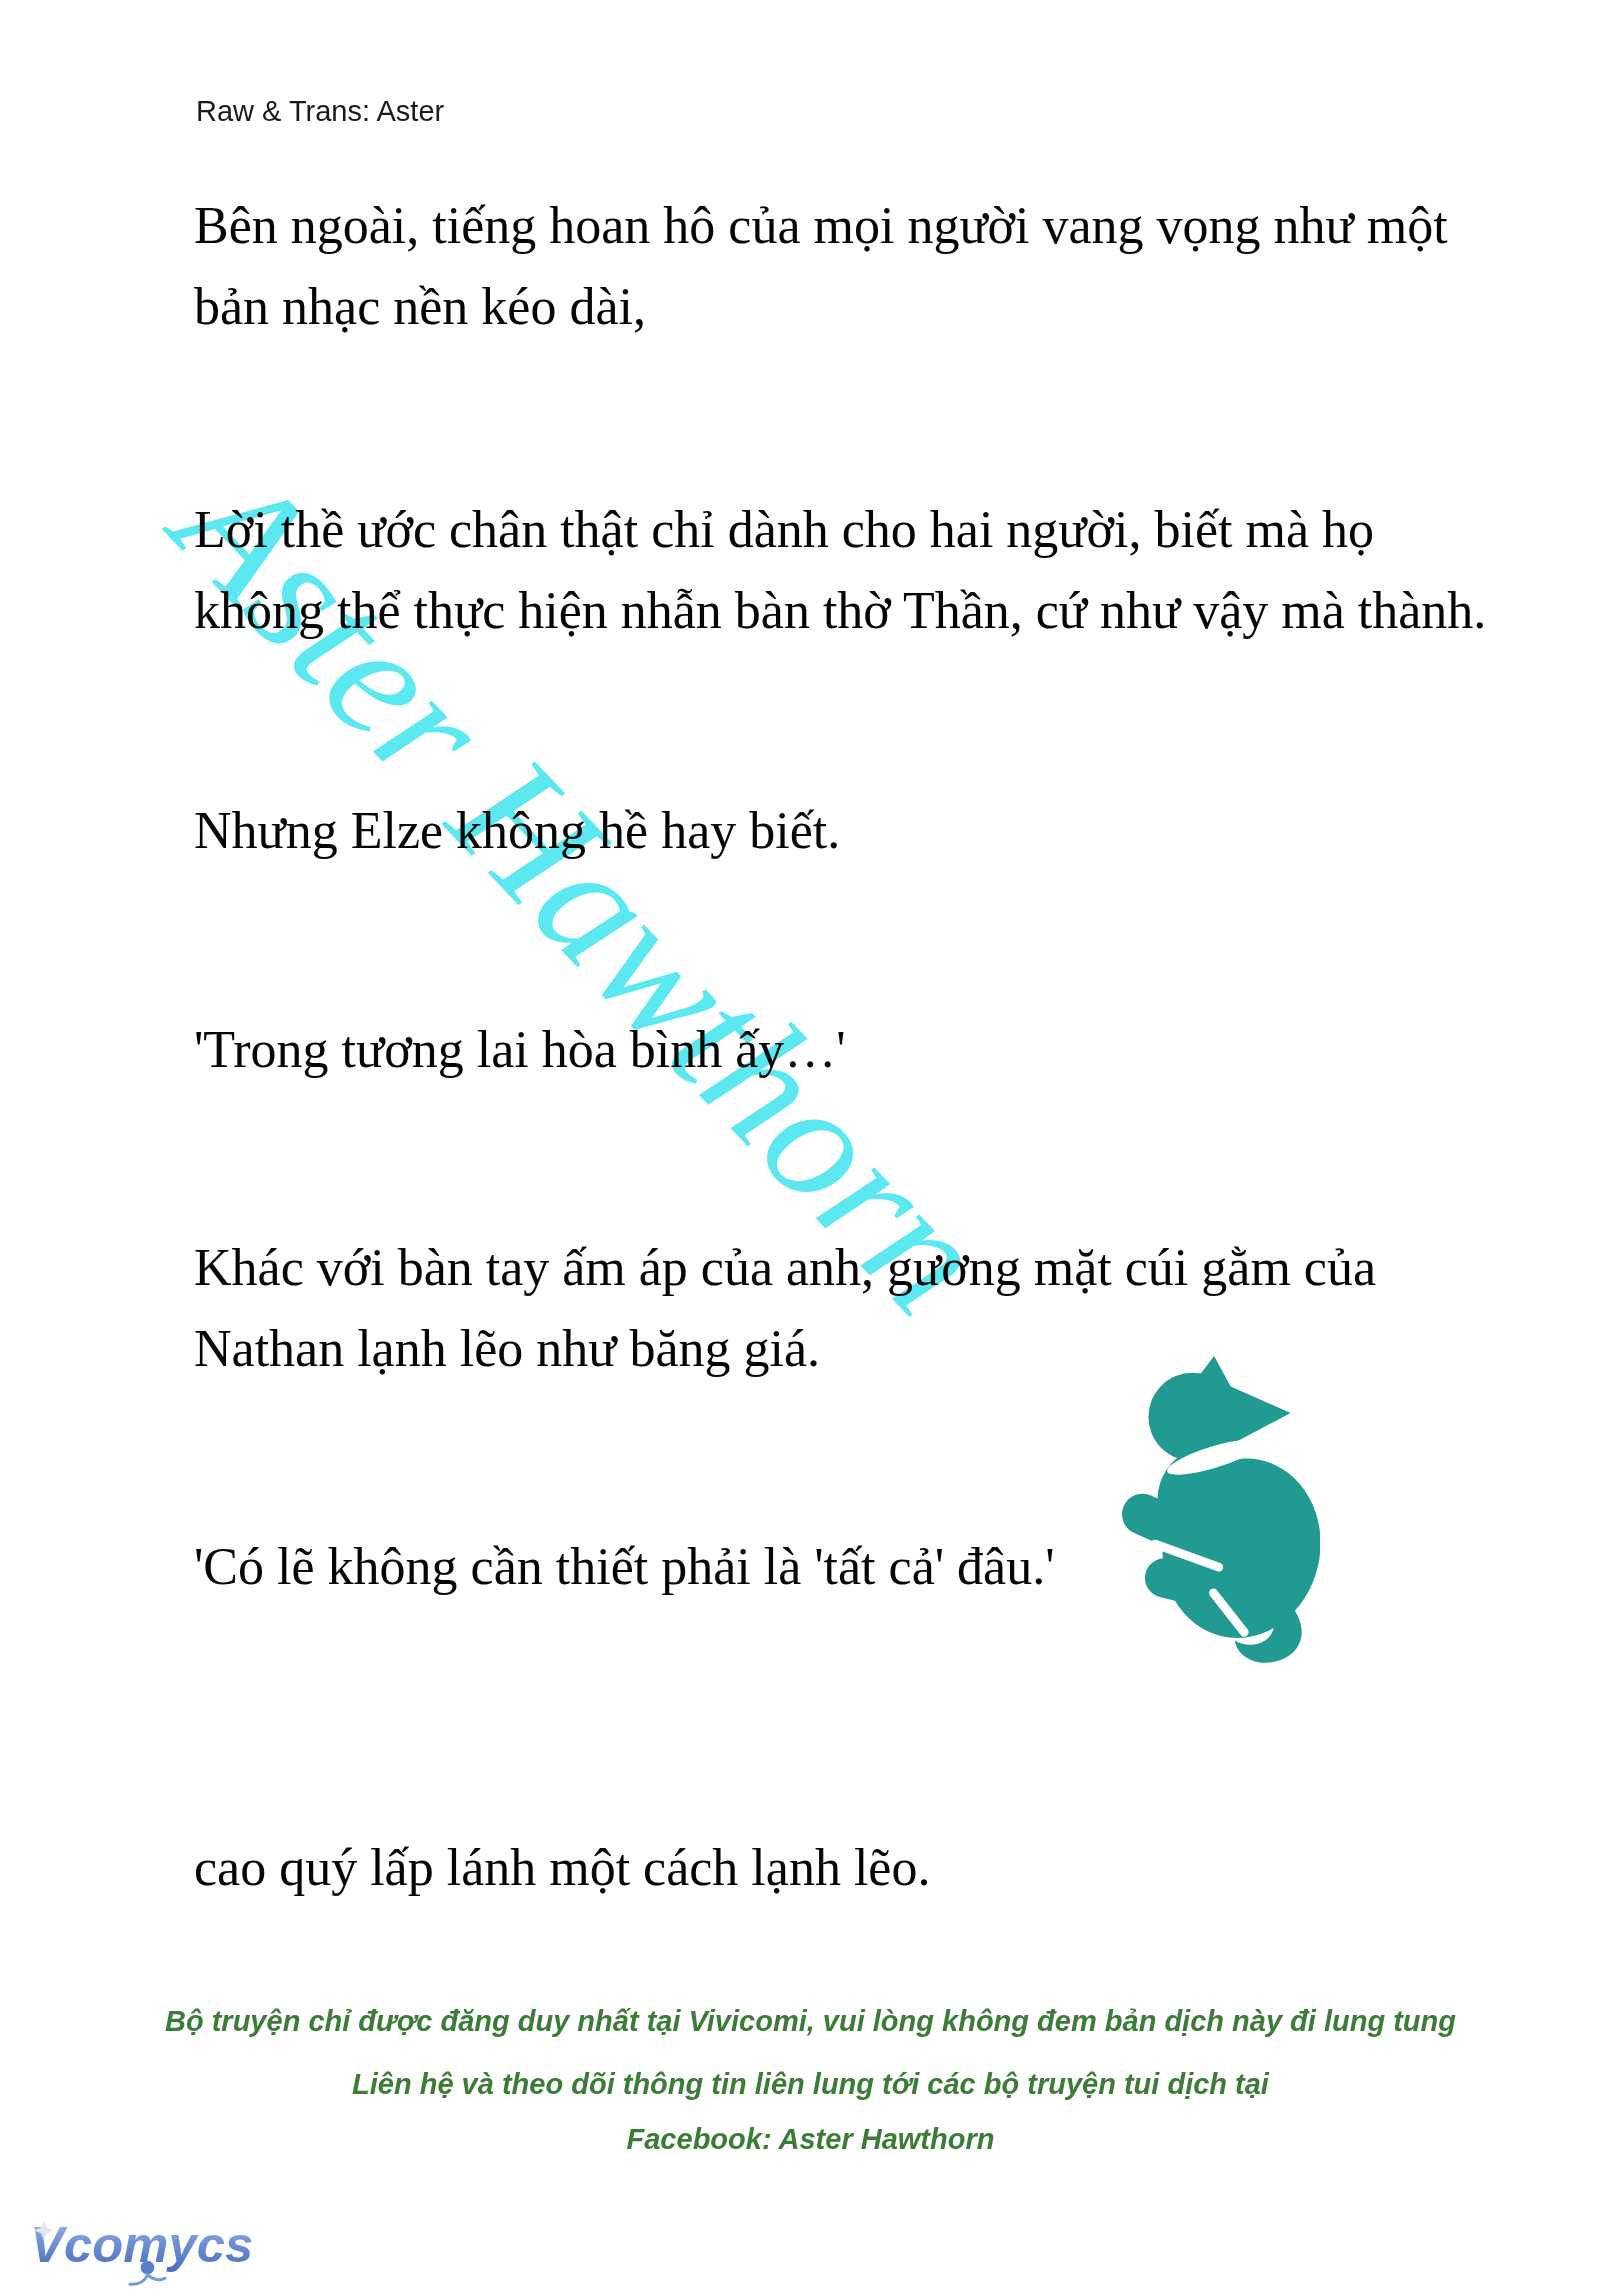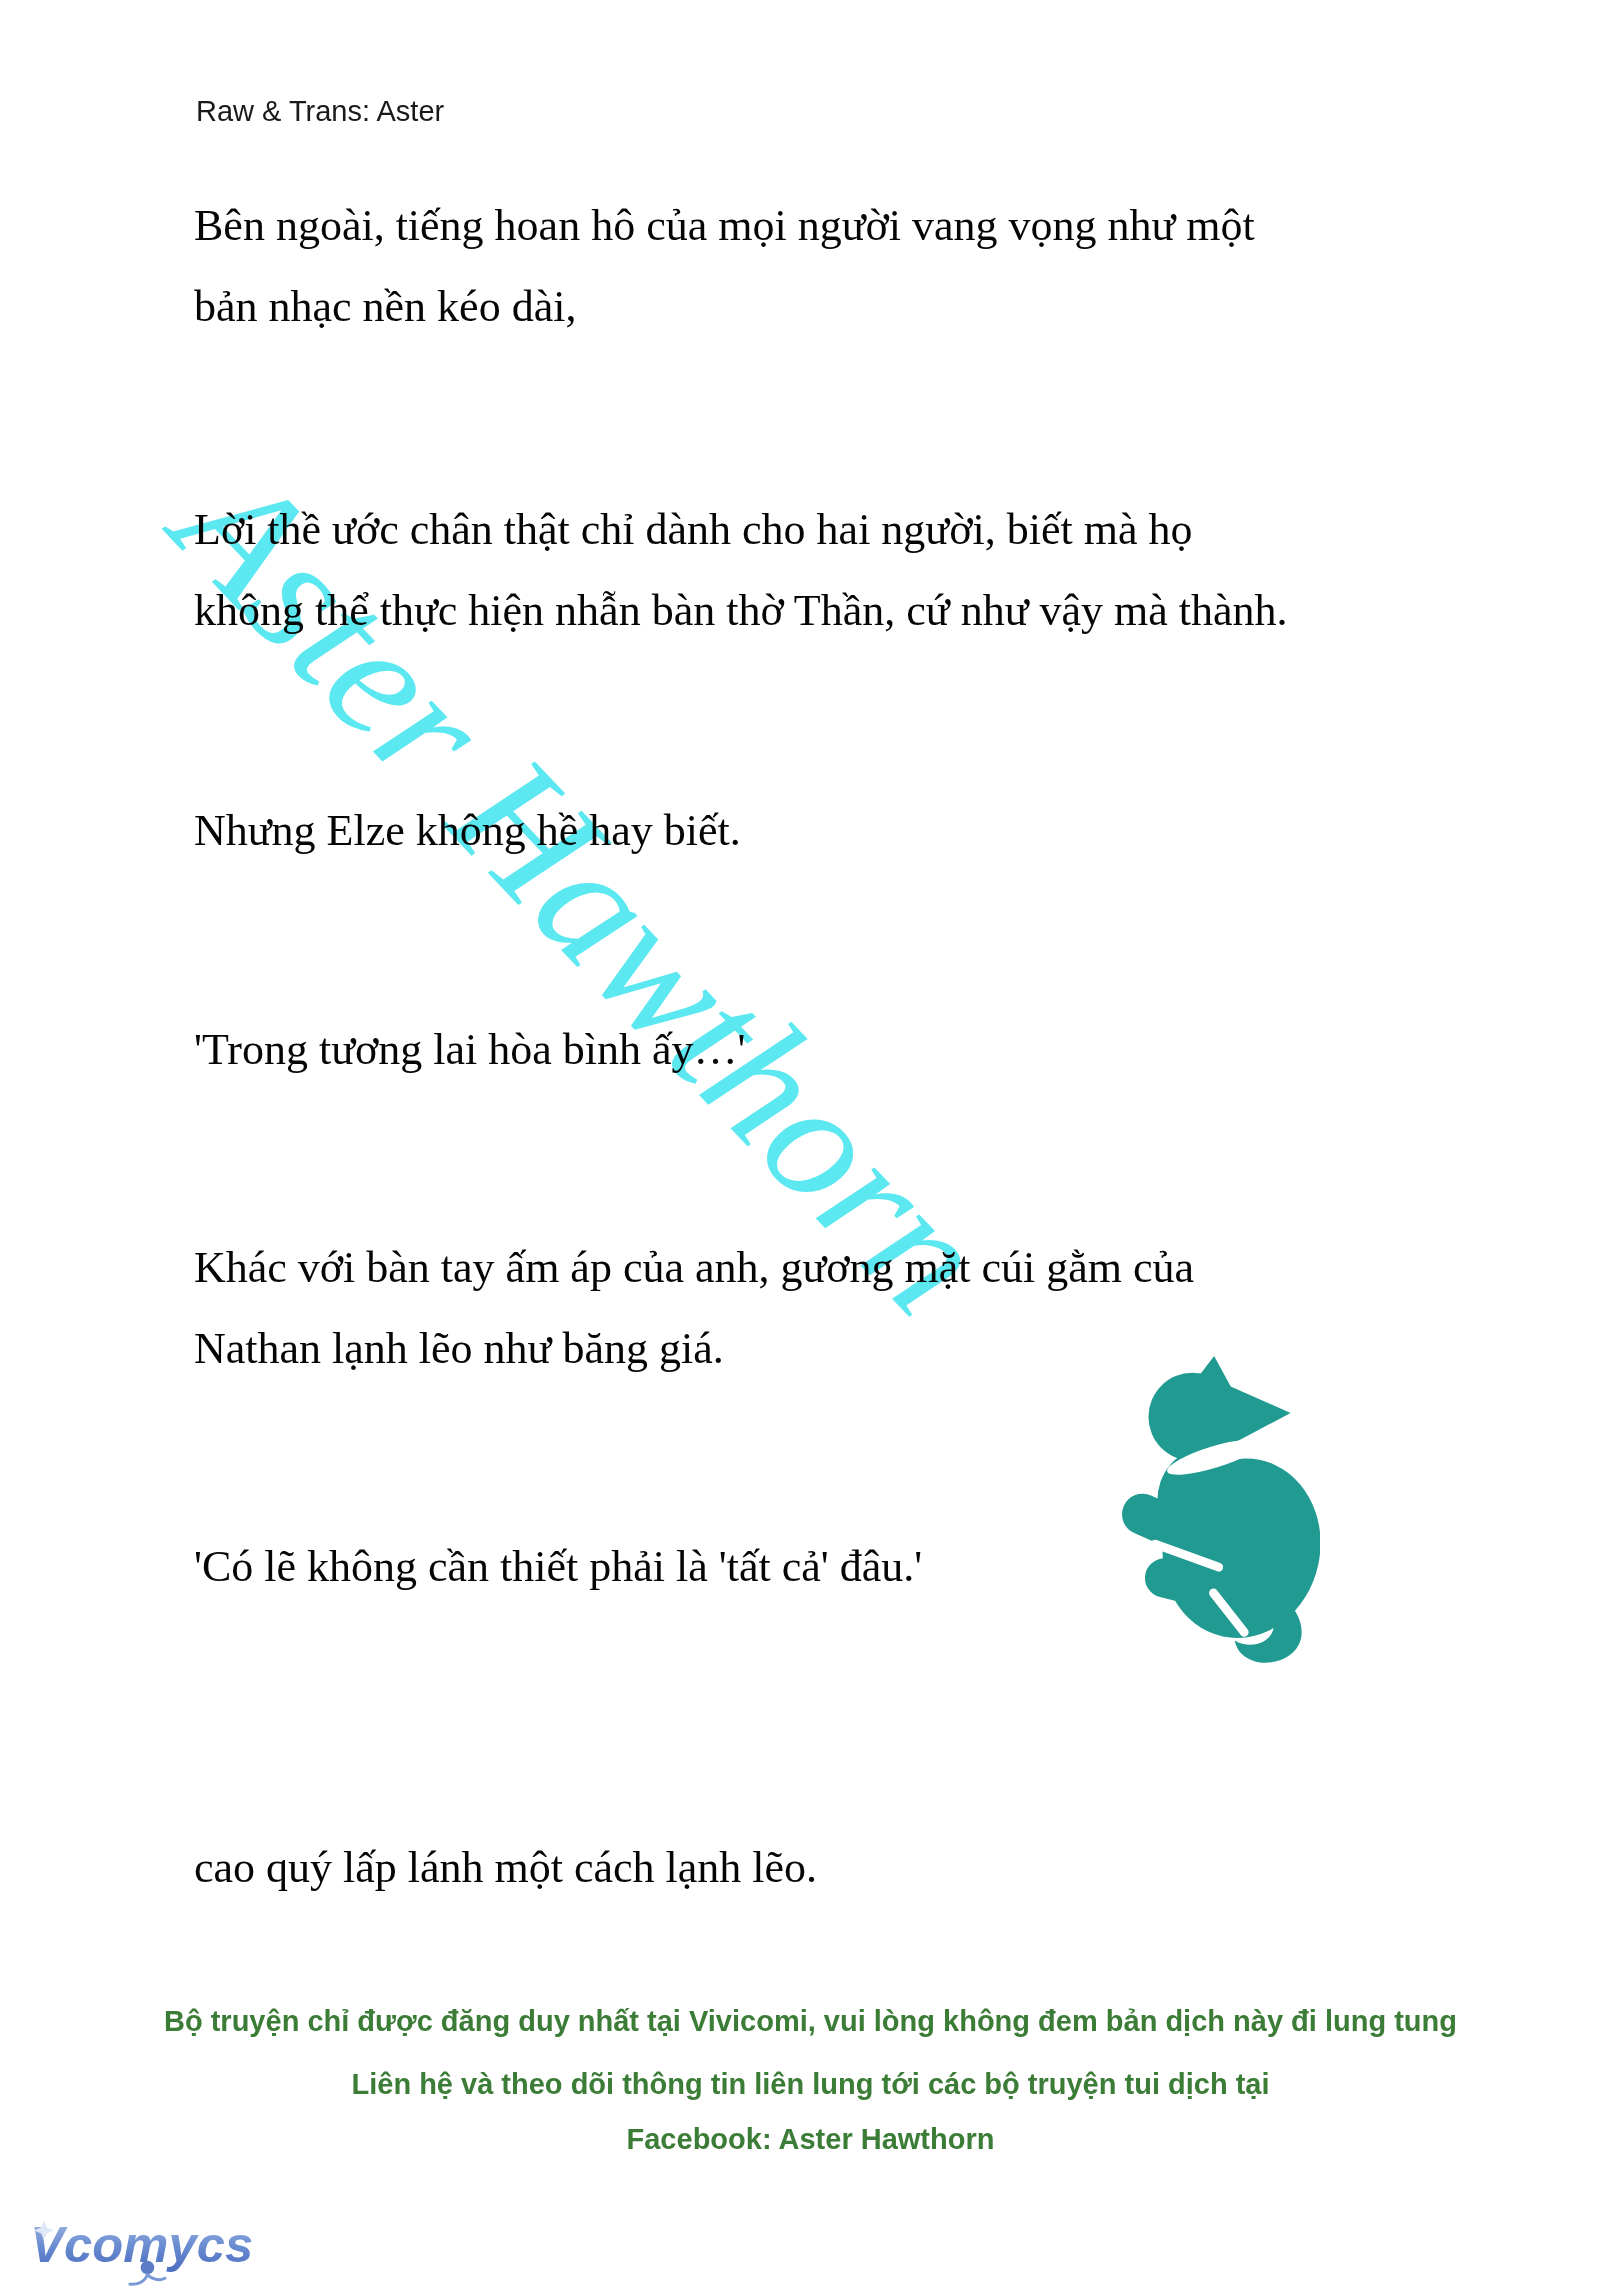--- a/index.html
+++ b/index.html
@@ -23,33 +23,33 @@
     font-size:169px;line-height:1.1;
     color:#5be8f1;
     transform:rotate(46.5deg);
     transform-origin:0 0;
     white-space:nowrap;
     z-index:1;
   }
   .bodytext{position:absolute;left:194px;width:1245px;z-index:3;}
   .para{
     position:absolute;left:0;width:100%;
-    font-size:44px;line-height:81px;color:#050505;
+    font-size:52px;line-height:81px;color:#050505;
     margin:0;
   }
   .para .line{white-space:nowrap;}
   .cat{
     position:absolute;left:1120px;top:1356px;width:200px;height:308px;
     z-index:4;
   }
   .footer-line{
     position:absolute;left:0;width:1621px;
     text-align:center;
     font-family:"Liberation Sans", sans-serif;
-    font-weight:bold;
+    font-weight:bold;font-style:italic;
     font-size:29px;line-height:39px;
     color:#3b7c36;
     z-index:3;
   }
   .f1{top:2002px;}
   .f2{top:2065px;}
   .f3{top:2120px;}
   .logo{
     position:absolute;left:21.6px;top:2207px;width:245px;height:82px;z-index:3;
   }

